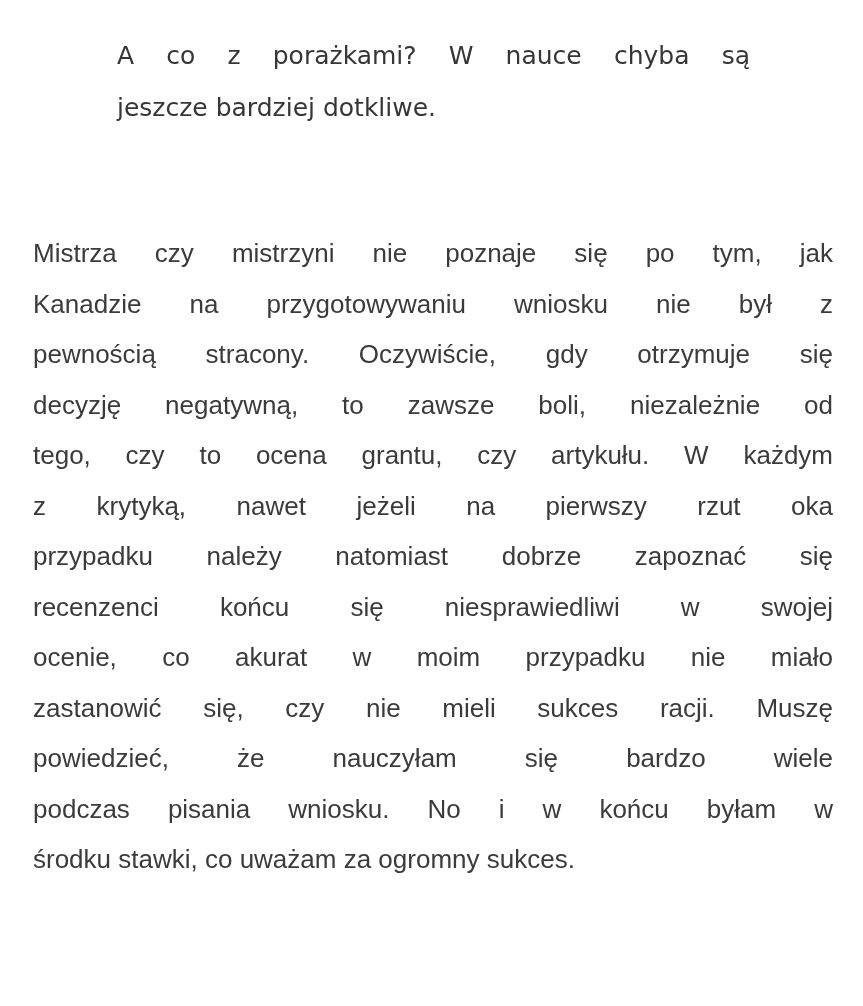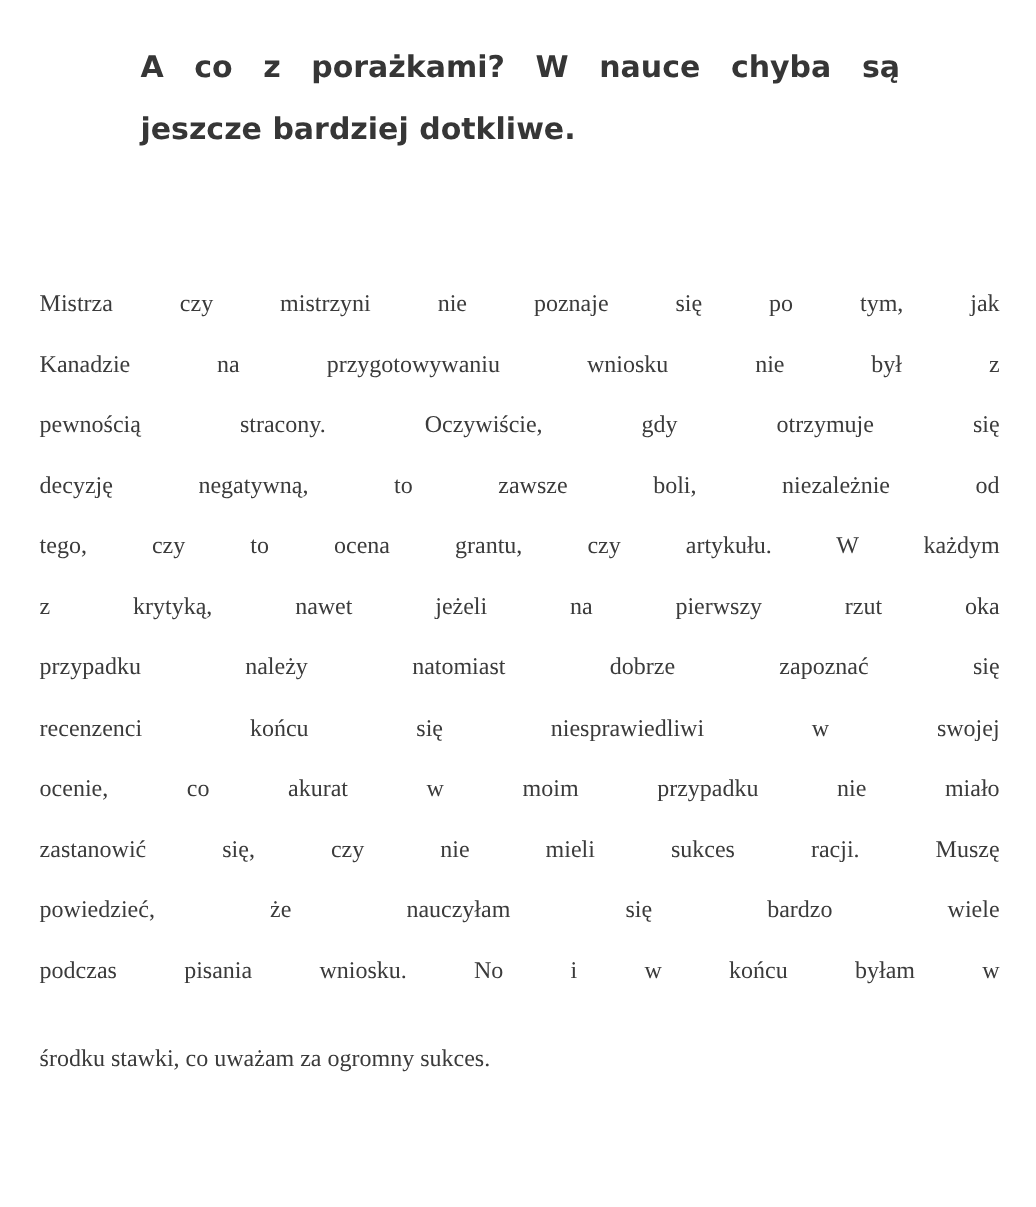--- a/index.html
+++ b/index.html
@@ -1,30 +1,30 @@
 <!DOCTYPE html>
 <html><head>
 <meta charset="utf-8">
 <style>
   html, body { margin: 0; padding: 0; background: #ffffff; }
   body { width: 863px; height: 1006px; position: relative; overflow: hidden; }
   .question {
     position: absolute; left: 117px; top: 30px; width: 633px;
-    font-family: "DejaVu Sans", sans-serif; font-weight: bold;
+    font-family: "DejaVu Sans", sans-serif; font-weight: normal;
     font-size: 25px; line-height: 52px; color: #363636;
   }
   .question .ql { display: block; white-space: nowrap; }
   .question .ql.j { text-align: justify; text-align-last: justify; }
   .answer {
     position: absolute; left: 33px; top: 228px; width: 800px;
-    font-family: Liberation Serif, serif;
-    font-size: 20px; line-height: 50.5px; color: #3b3b3b;
+    font-family: Liberation Sans, sans-serif;
+    font-size: 26px; line-height: 50.5px; color: #3b3b3b;
   }
   .answer .al { display: block; white-space: nowrap; text-align: justify; text-align-last: justify; }
-  .answer .al.last { text-align-last: left; margin-top: 23px; }
+  .answer .al.last { text-align-last: left; }
 </style>
 </head>
 <body>
 
 <div class="question">
   <span class="ql j">A co z porażkami? W nauce chyba są</span>
   <span class="ql">jeszcze bardziej dotkliwe.</span>
 </div>
 
 <div class="answer">

